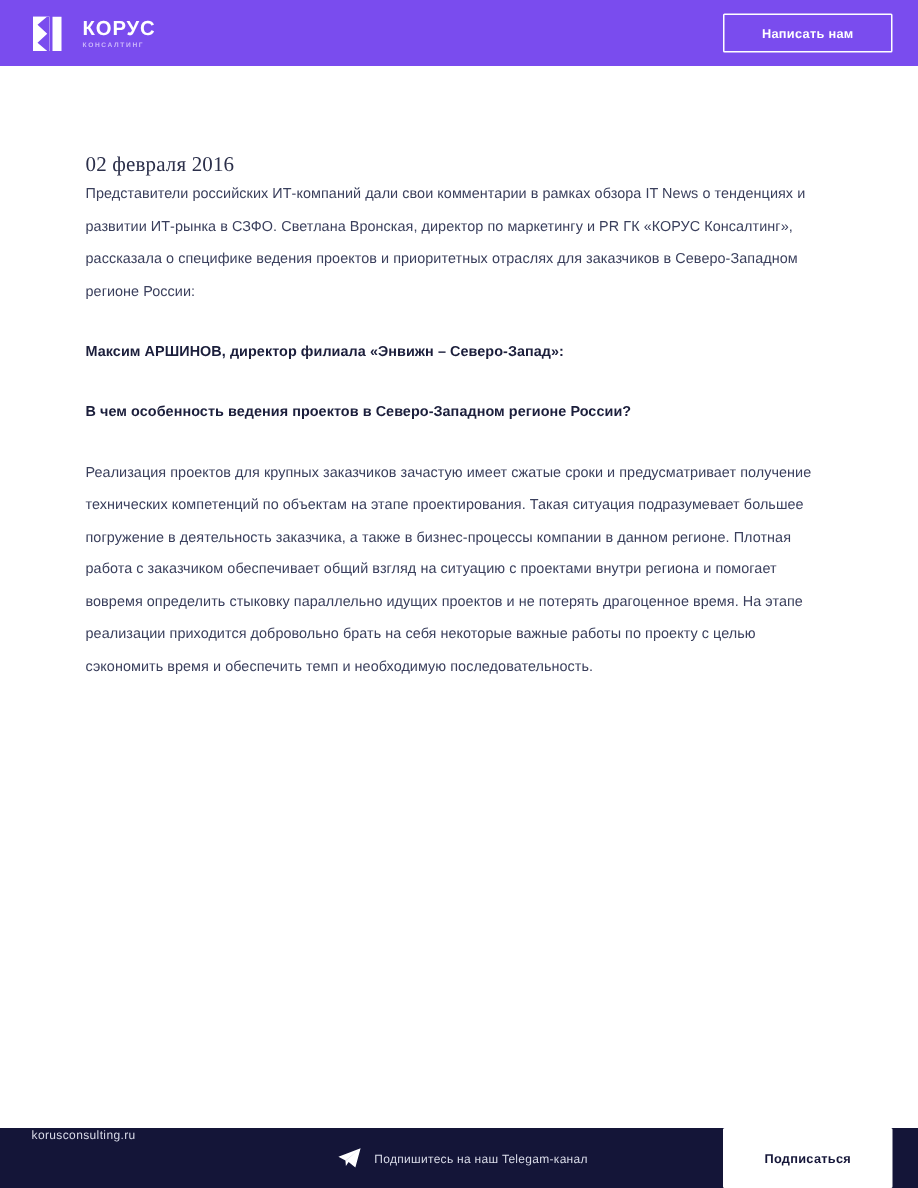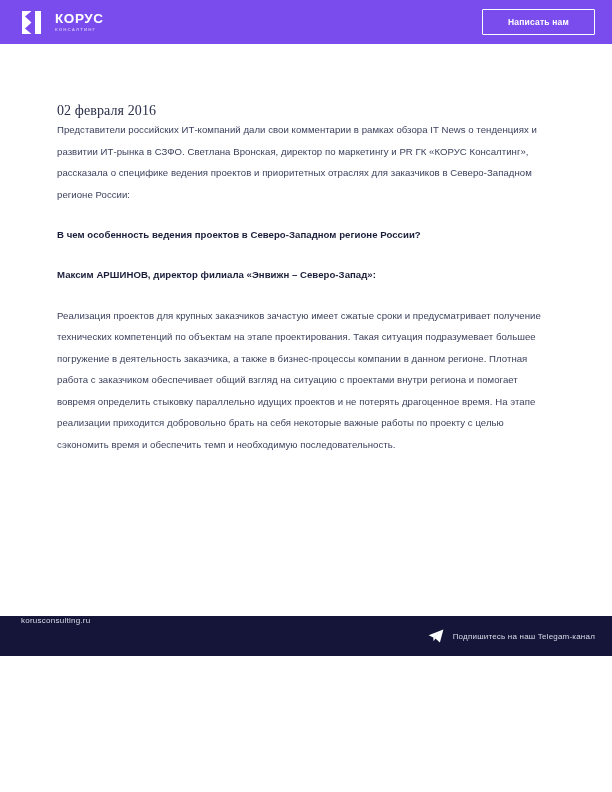--- a/index.html
+++ b/index.html
@@ -11,21 +11,21 @@
     width: 612px;
     height: 792px;
     background: #ffffff;
     font-family: "Liberation Sans", "DejaVu Sans", sans-serif;
     color: #2b2f4a;
     overflow: hidden;
     position: relative;
   }
   .page {
     width: 612px;
-    height: 656px;
+    height: 792px;
     position: relative;
     display: flex;
     flex-direction: column;
     background: #ffffff;
   }
 
   
   .site-header {
     height: 44px;
     background: #7a4cee;
@@ -200,32 +200,33 @@
       </span>
     </div>
     <button class="header-cta">Написать нам</button>
   </header>
 
   <main class="content">
     <div class="article-date">02 февраля 2016</div>
 
     <div class="article-body">
       <p class="para lead">Представители российских ИТ-компаний дали свои комментарии в рамках обзора IT News о тенденциях и развитии ИТ-рынка в СЗФО.  Светлана Вронская, директор по маркетингу и PR ГК «КОРУС Консалтинг», рассказала о специфике ведения проектов и приоритетных отраслях для заказчиков в Северо-Западном регионе России:</p>
+      <p class="para strong">Максим АРШИНОВ, директор филиала «Энвижн – Северо-Запад»:</p>
       <p class="para strong">В чем особенность ведения проектов в Северо-Западном регионе России?</p>
-      <p class="para strong">Максим АРШИНОВ, директор филиала «Энвижн – Северо-Запад»:</p>
       <p class="para body-main">Реализация проектов для крупных заказчиков зачастую имеет сжатые сроки и предусматривает получение технических компетенций по объектам на этапе проектирования. Такая ситуация подразумевает большее погружение в деятельность заказчика, а также в бизнес-процессы компании в данном регионе. Плотная работа с заказчиком обеспечивает общий взгляд на ситуацию с проектами внутри региона и помогает вовремя определить стыковку параллельно идущих проектов и не потерять драгоценное время. На этапе реализации приходится добровольно брать на себя некоторые важные работы по проекту с целью сэкономить время и обеспечить темп и необходимую последовательность.</p>
     </div>
   </main>
 
   <footer class="site-footer">
     <span class="footer-domain">korusconsulting.ru</span>
     <div class="footer-center">
       <span class="tg-icon">
         <svg width="16" height="14" viewBox="0 0 16 14" xmlns="http://www.w3.org/2000/svg">
           <path d="M0.6 6.2 L15.4 0.5 L11.9 13.4 L7.4 9.6 L5.6 12.3 L5.3 8.6 Z" fill="#ffffff"></path>
           <path d="M5.6 8.8 L15.4 0.5 L5.3 8.6 Z" fill="#c6c9dd"></path>
         </svg>
       </span>
       <span class="footer-tg-text">Подпишитесь на наш Telegam-канал</span>
     </div>
+    <button class="footer-cta">Подписаться</button>
   </footer>
 
 </div>
 
 </body></html>

